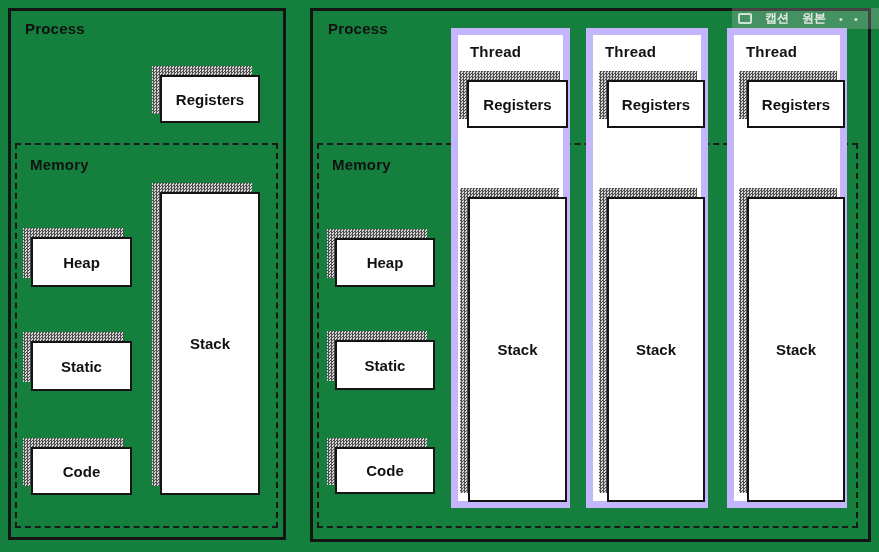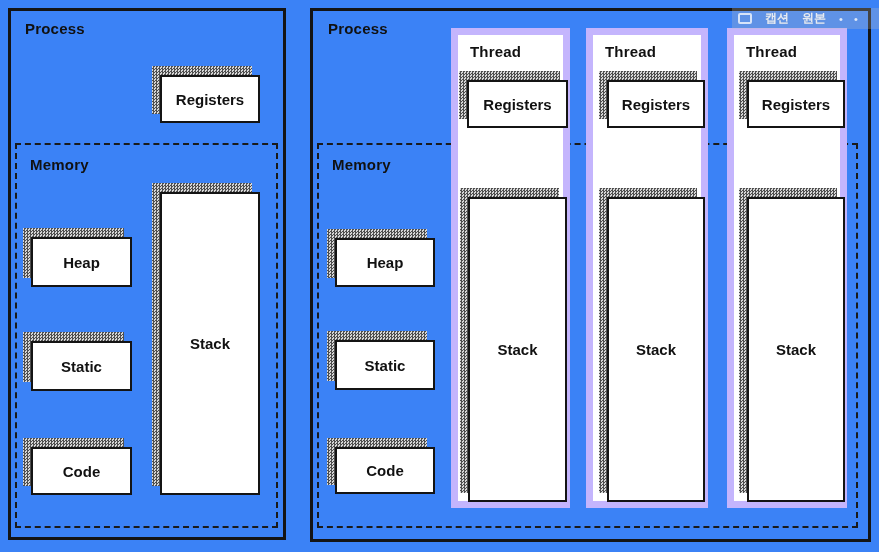--- a/index.html
+++ b/index.html
@@ -3,21 +3,21 @@
 <meta charset="utf-8">
 <style>
   * { box-sizing: border-box; margin: 0; padding: 0; }
   html, body { background: #ffffff; }
   body { font-family: "Liberation Sans", sans-serif; }
 
   .canvas {
     position: relative;
     width: 879px;
     height: 552px;
-    background: #3b82f6;
+    background: #15803d;
     overflow: hidden;
     color: #111;
     padding-left: 44px;
   }
 
   
   .proc {
     position: absolute;
     border: 3px solid #141414;
     background: transparent;

